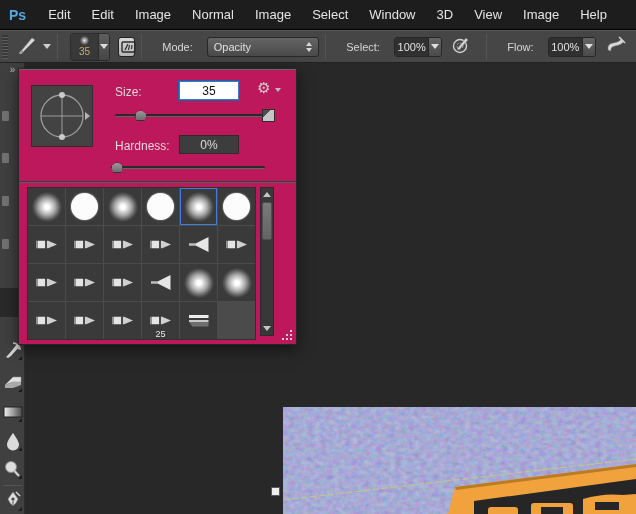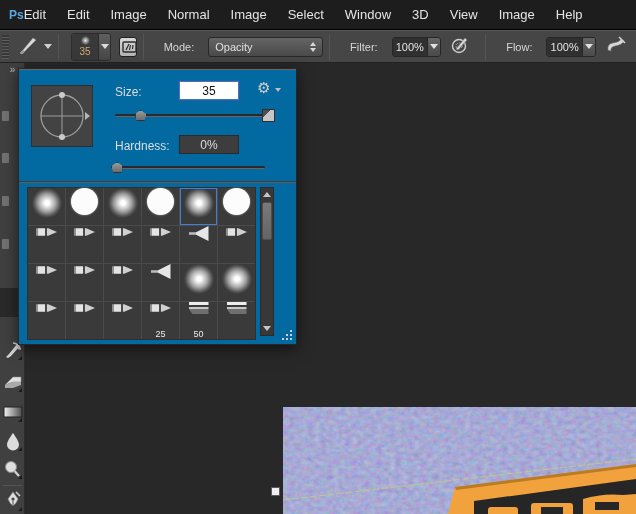--- a/index.html
+++ b/index.html
@@ -3,21 +3,21 @@
 <meta charset="utf-8">
 <style>
   * { margin:0; padding:0; box-sizing:border-box; }
   html,body { width:636px; height:514px; overflow:hidden; }
   body { font-family:"Liberation Sans", sans-serif; background:#282828; position:relative; }
   .stage { position:absolute; inset:0; width:636px; height:514px; }
 
   
   .menubar { position:absolute; left:0; top:0; width:636px; height:30px; background:#1d1d1d;
              display:flex; align-items:center; padding-left:9px; border-bottom:1px solid #000; }
-  .ps-logo { color:#58a7e0; font-weight:bold; font-size:12px; letter-spacing:0; }
+  .ps-logo { color:#58a7e0; font-weight:bold; font-size:14px; letter-spacing:0; margin-right:22px; }
   .menu-item { color:#e4e4e4; font-size:13px; margin-right:21px; cursor:default; }
 
   
   .optionsbar { position:absolute; left:0; top:30px; width:636px; height:33px; background:#464646;
                 border-top:1px solid #5a5a5a; border-bottom:1px solid #222;
                 display:flex; align-items:center; }
   .grip { width:8px; height:24px; margin-left:2px;
           background:repeating-linear-gradient(0deg,#5d5d5d 0 1px,#383838 1px 3px); }
   .vsep { width:1px; height:26px; background:#333; border-right:1px solid #555; margin:0 6px; }
   .opt-label { color:#d6d6d6; font-size:11px; margin:0 14px; }
@@ -62,21 +62,21 @@
   .collapse { color:#c0c0c0; font-size:10px; text-align:center; display:block; margin-top:1px;
               letter-spacing:-1px; }
   .tool { position:absolute; left:1px; width:23px; height:24px; display:flex; align-items:center;
           justify-content:center; }
   .tool .fly { position:absolute; right:2px; bottom:2px; width:0; height:0;
                border-left:4px solid transparent; border-bottom:4px solid #1c1c1c; }
   .pressed-tool { position:absolute; left:0; top:225px; width:24px; height:29px; background:#2a2a2a; }
   .partial { position:absolute; left:2px; width:7px; height:10px; background:#9a9a9a; opacity:.55; border-radius:1px; }
 
   
-  .bpanel { position:absolute; left:18px; top:68px; width:279px; height:277px; background:#0369a1;
+  .bpanel { position:absolute; left:18px; top:68px; width:279px; height:277px; background:#be185d;
             border:1px solid #272727; box-shadow:0 4px 14px rgba(0,0,0,.55), inset 0 1px 0 #676767; }
   .roundness { position:absolute; left:12px; top:16px; width:62px; height:62px; background:#434343;
                border:1px solid #2e2e2e; }
   .lbl { position:absolute; color:#dcdcdc; font-size:12px; }
   .size-input { position:absolute; left:160px; top:12px; width:60px; height:19px; background:#fff;
                 border:1px solid #3b78c4; outline:1px solid #2a5d9e; color:#111; font-size:12px;
                 text-align:center; font-family:"Liberation Sans",sans-serif; }
   .hard-box { position:absolute; left:160px; top:66px; width:60px; height:19px; background:#3d3d3d;
               border:1px solid #2b2b2b; color:#dedede; font-size:12px; display:flex; align-items:center;
               justify-content:center; }
@@ -89,21 +89,21 @@
   .slider .track { position:absolute; left:0; right:0; top:5px; height:3px; background:#2a2a2a;
                    border-bottom:1px solid #656565; border-radius:2px; }
   .slider .thumb { position:absolute; top:1px; width:12px; height:11px;
                    background:linear-gradient(#9a9a9a,#6c6c6c); border:1px solid #333;
                    clip-path:polygon(50% 0,100% 38%,82% 100%,18% 100%,0 38%); }
   .panel-div { position:absolute; left:0; top:112px; width:100%; height:2px;
                background:#3c3c3c; border-bottom:1px solid #5e5e5e; }
   .grid-wrap { position:absolute; left:8px; top:118px; }
   .grid { display:grid; grid-template-columns:repeat(6,37px); grid-auto-rows:37px; gap:1px;
           background:#4b4b4b; border:1px solid #2f2f2f; width:229px; }
-  .cell { background:#3a3a3a; display:flex; flex-direction:column; align-items:center; justify-content:flex-start; position:relative; }
+  .cell { background:#3a3a3a; display:flex; flex-direction:column; align-items:center; justify-content:center; position:relative; }
   .cell.selected { outline:1px solid #3e80d8; outline-offset:-1px; }
   .plabel { position:absolute; bottom:0px; font-size:9px; color:#eaeaea; }
   .b-soft { width:30px; height:30px; border-radius:50%;
             background:radial-gradient(circle,#ffffff 10%,rgba(255,255,255,.55) 40%,rgba(255,255,255,.12) 62%,transparent 72%); }
   .b-hard { width:27px; height:27px; border-radius:50%; background:#fcfcfc; box-shadow:0 0 2px rgba(255,255,255,.6); }
   .b-tip  { width:21px; height:12px;
             background:linear-gradient(90deg,#909090 0 10%,#e4e4e4 10% 42%,#4a4a4a 42% 52%,#d0d0d0 52% 100%);
             clip-path:polygon(0 18%,58% 18%,100% 50%,58% 82%,0 82%); }
   .b-fan  { width:20px; height:15px; background:linear-gradient(90deg,#bdbdbd 0 35%,#e6e6e6 35% 100%);
             clip-path:polygon(0 42%,38% 42%,100% 0,100% 100%,38% 58%,0 58%); }
@@ -183,21 +183,21 @@
     <div class="dropdown dd-mode">
       <span class="dd-text">Opacity</span>
       <span class="stepper">
           <i class="up"></i>
           <i class="dn"></i>
         </span>
     </div>
 
     <div class="vsep"></div>
 
-    <span class="opt-label">Filter:</span>
+    <span class="opt-label">Select:</span>
     <div class="val-combo">
       <span class="val-box">100%</span>
       <span class="val-caret">
           <i class="caret"></i>
         </span>
     </div>
 
     <span class="air-icon">
       <svg width="20" height="20" viewBox="0 0 20 20">
         <circle cx="9" cy="11" r="6.5" fill="none" stroke="#cfcfcf" stroke-width="1.4"></circle>
@@ -410,24 +410,20 @@
           </div>
           <div class="cell">
             <div class="b-tip"></div>
           </div>
           <div class="cell">
             <div class="b-tip"></div>
             <span class="plabel">25</span>
           </div>
           <div class="cell">
             <div class="b-flat"></div>
-            <span class="plabel">50</span>
-          </div>
-          <div class="cell">
-            <div class="b-flat"></div>
           </div>
         </div>
     </div>
 
     <div class="vscroll">
       <i class="sb-arrow sb-up"></i>
       <div class="sb-thumb"></div>
       <i class="sb-arrow sb-dn"></i>
     </div>
 

